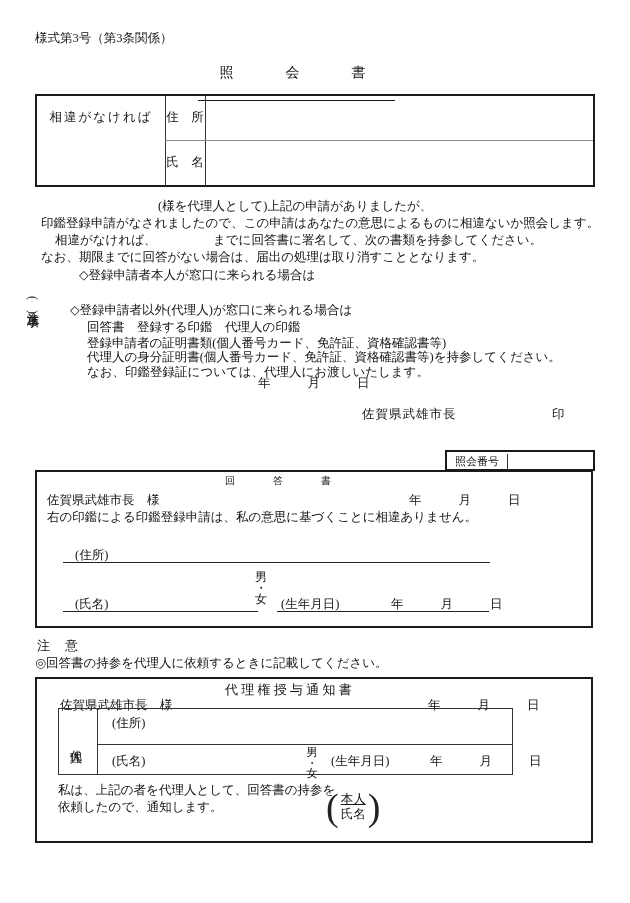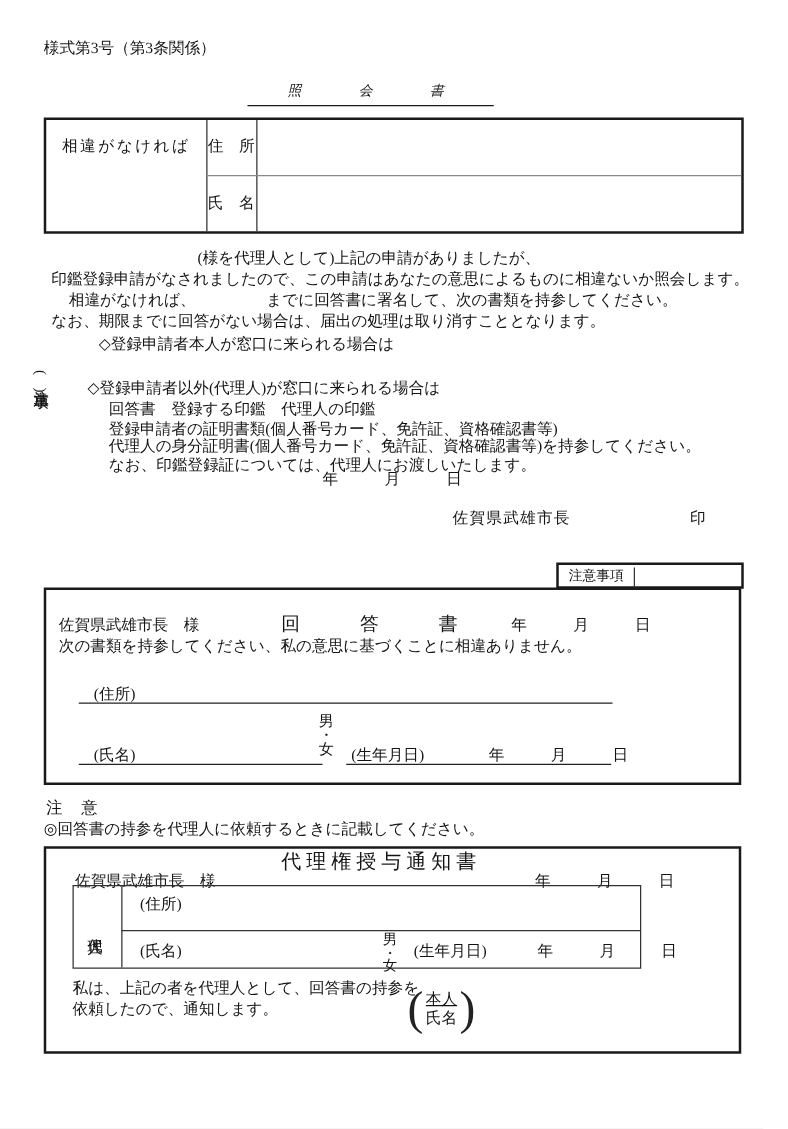--- a/index.html
+++ b/index.html
@@ -21,22 +21,22 @@
   .ls1{letter-spacing:1px;} .ls2{letter-spacing:2px;} .ls4{letter-spacing:4px;}
   .ls6{letter-spacing:6px;} .ls8{letter-spacing:8px;}
 </style>
 </head>
 <body>
 
 <div class="page">
 
   <div class="t" style="left:35px;top:31px;">様式第3号（第3条関係）</div>
 
-  <div class="t center ls8" style="left:198px;top:66px;width:197px;font-size:11px;
-       border-bottom:1.5px solid #1a1a1a;padding-bottom:4px;font-style:italic;">照　　会　　書</div>
+  <div class="t center ls8" style="left:198px;top:66px;width:197px;font-size:14px;
+       border-bottom:1.5px solid #1a1a1a;padding-bottom:20px;">照　　会　　書</div>
 
   <div class="box" style="left:35px;top:94px;width:560px;height:93px;">
     <div class="vline" style="left:128px;"></div>
     <div class="vline" style="left:168px;"></div>
     <div class="hline" style="left:128px;right:0;top:44px;"></div>
     <div class="t center ls2" style="left:0;top:14px;width:128px;">相違がなければ</div>
     <div class="t center" style="left:128px;top:14px;width:40px;">住　所</div>
     <div class="t center" style="left:128px;top:59px;width:40px;">氏　名</div>
     <div style="position:absolute;left:169px;top:0;right:0;height:44px;"></div>
     <div style="position:absolute;left:169px;top:45px;right:0;bottom:0;"></div>
@@ -55,29 +55,29 @@
   <div class="t" style="left:87px;top:365px;">なお、印鑑登録証については、代理人にお渡しいたします。</div>
 
   <div class="t vert ls2" style="left:26px;top:296px;height:100px;font-size:12px;">(注意事項)</div>
 
   <div class="t ls4" style="left:258px;top:376px;">年　　月　　日</div>
 
   <div class="t ls1" style="left:362px;top:407px;">佐賀県武雄市長</div>
   <div class="t" style="left:552px;top:407px;">印</div>
 
   <div class="box" style="left:445px;top:450px;width:150px;height:21px;">
-    <div class="t center" style="left:0;top:2px;width:60px;font-size:11px;border-right:1px solid #333;height:17px;">注意事項</div>
+    <div class="t center" style="left:0;top:2px;width:60px;font-size:11px;border-right:1px solid #333;height:17px;">照会番号</div>
     <div style="position:absolute;left:61px;top:0;right:0;bottom:0;"></div>
   </div>
 
   <div class="box" style="left:35px;top:470px;width:558px;height:158px;">
-    <div class="t ls6" style="left:188px;top:21px;font-size:15px;">回　　答　　書</div>
+    <div class="t ls6" style="left:188px;top:2px;font-size:10px;">回　　答　　書</div>
     <div class="t" style="left:10px;top:21px;">佐賀県武雄市長　様</div>
     <div class="t ls4" style="left:372px;top:21px;">年　　月　　日</div>
-    <div class="t" style="left:10px;top:38px;">次の書類を持参してください、私の意思に基づくことに相違ありません。</div>
+    <div class="t" style="left:10px;top:38px;">右の印鑑による印鑑登録申請は、私の意思に基づくことに相違ありません。</div>
 
     <div class="ufield" style="left:26px;top:72px;width:427px;height:19px;">
       <span class="t" style="left:12px;top:4px;">(住所)</span>
     </div>
 
     <div class="gender" style="left:216px;top:100px;">
       <div>男</div>
       <div>・</div>
       <div>女</div>
     </div>
@@ -90,21 +90,21 @@
       <span class="t" style="left:4px;top:4px;">(生年月日)</span>
       <span class="t ls4" style="left:114px;top:4px;">年　　月　　日</span>
     </div>
 
   </div>
 
   <div class="t ls1" style="left:37px;top:639px;font-size:13px;">注　意</div>
   <div class="t" style="left:35px;top:656px;">◎回答書の持参を代理人に依頼するときに記載してください。</div>
 
   <div class="box" style="left:35px;top:677px;width:558px;height:166px;">
-    <div class="t" style="left:188px;top:4px;font-size:16px;">代 理 権 授 与 通 知 書</div>
+    <div class="t" style="left:188px;top:4px;font-size:13px;">代 理 権 授 与 通 知 書</div>
     <div class="t" style="left:23px;top:19px;">佐賀県武雄市長　様</div>
     <div class="t ls4" style="left:391px;top:19px;">年　　月　　日</div>
 
     <div style="position:absolute;left:21px;top:29px;width:455px;height:67px;border:1px solid #333;box-sizing:border-box;">
       <div class="vline" style="left:38px;"></div>
       <div class="hline2" style="left:38px;right:0;top:35px;"></div>
       <div class="t vert center" style="left:10px;top:6px;height:55px;font-size:12px;letter-spacing:1px;">代理人</div>
       <div style="position:absolute;left:39px;top:0;right:0;height:35px;">
         <span class="t" style="left:14px;top:7px;">(住所)</span>
       </div>

